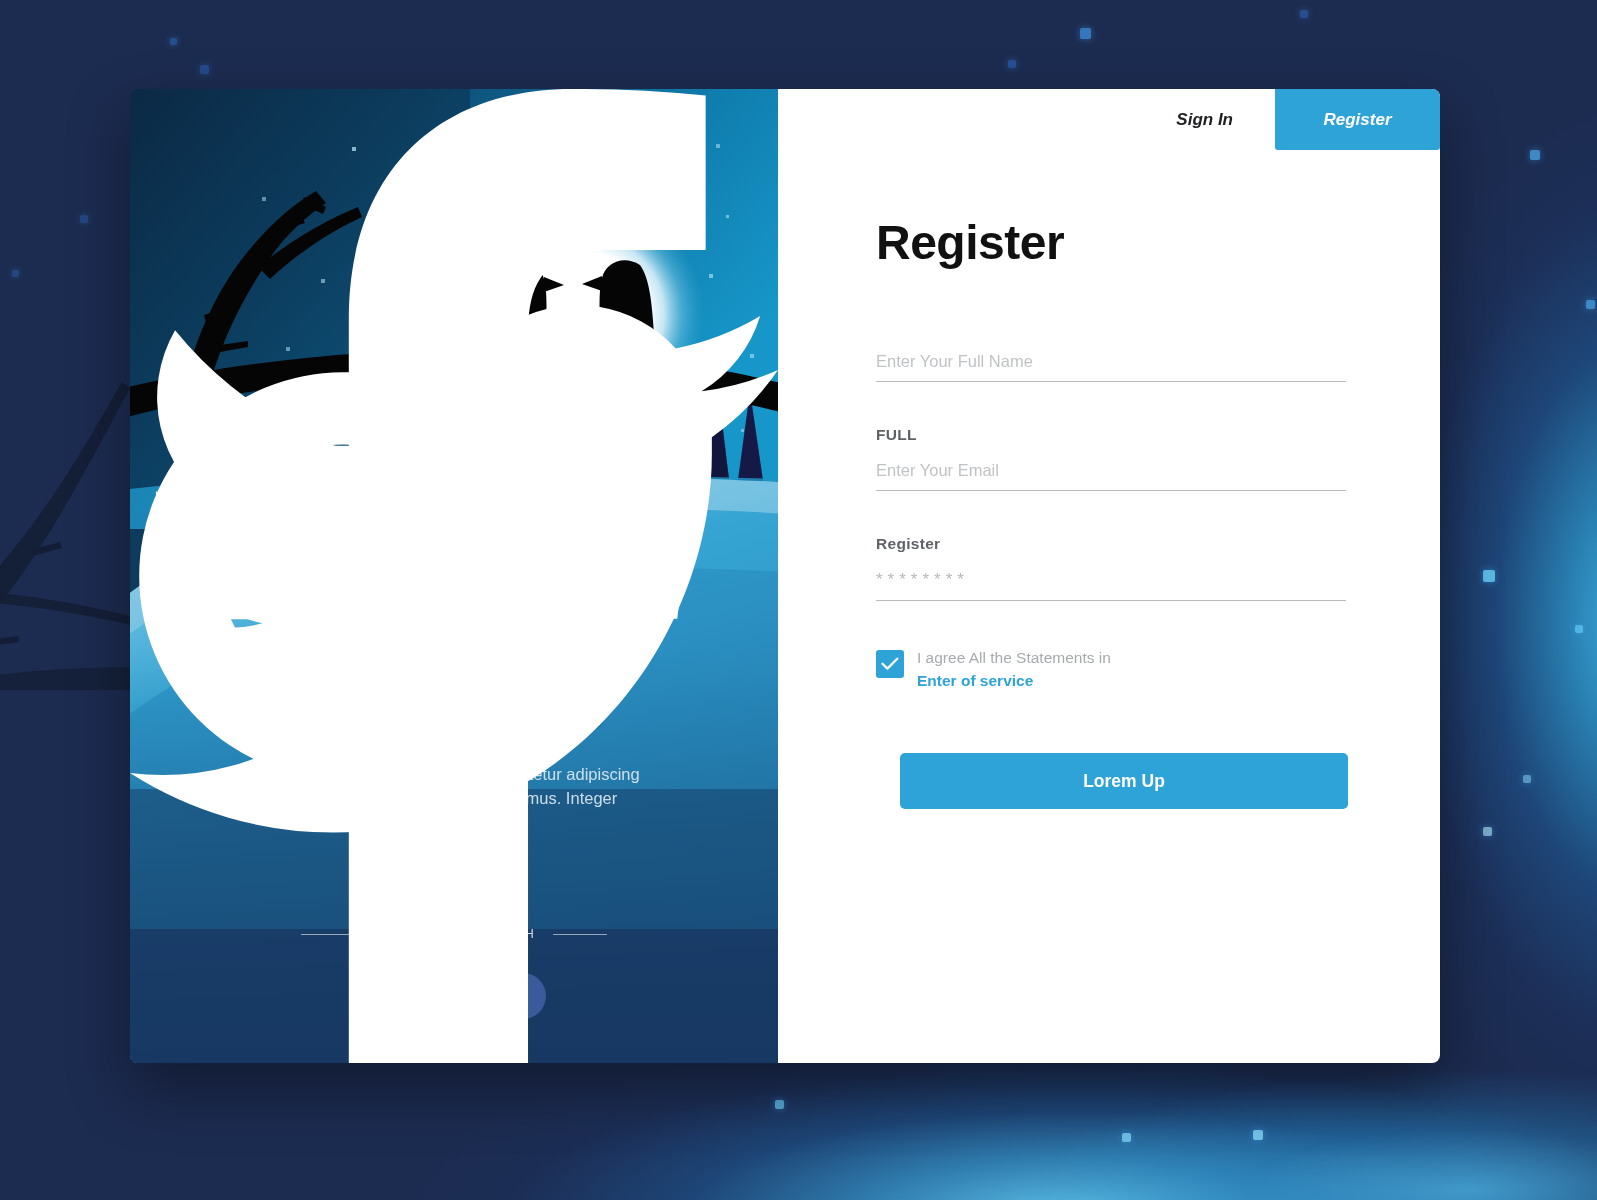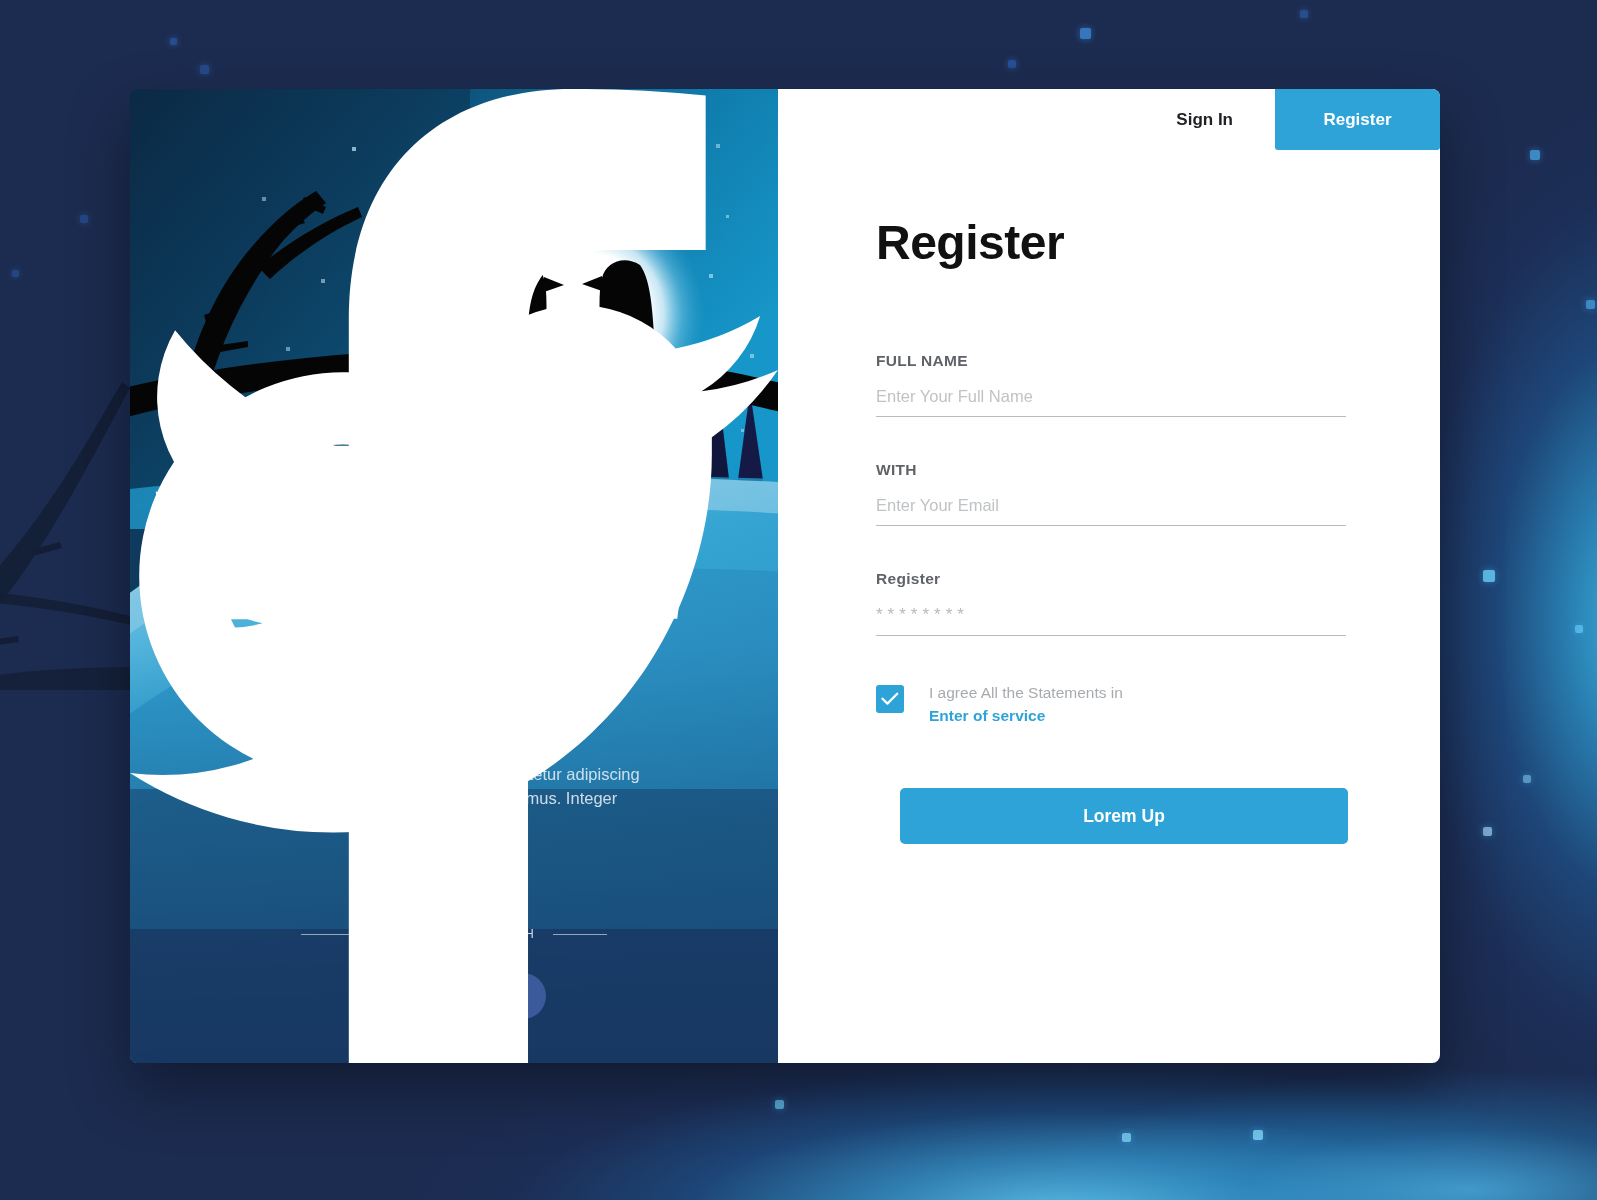--- a/index.html
+++ b/index.html
@@ -166,20 +166,21 @@
     background: #ffffff;
     height: 100%;
   }
 
   #tabs {
     position: absolute;
     top: 0; right: 0;
     display: flex;
     align-items: stretch;
     height: 61px;
+    font-style: italic;
   }
   .tab {
     display: flex; align-items: center; justify-content: center;
     font-size: 17px;
     font-weight: bold;
     cursor: pointer;
     user-select: none;
   }
   .tab-inactive {
     color: #202124;
@@ -236,21 +237,21 @@
   #input-password {
     letter-spacing: 5px;
     color: #b6b9bc;
     font-size: 17px;
   }
 
   #agree-row {
     margin-top: 47px;
     display: flex;
     align-items: flex-start;
-    gap: 25px;
+    gap: 13px;
   }
   #agree-checkbox {
     width: 28px; height: 28px;
     flex: 0 0 28px;
     background: #2ea3d8;
     border-radius: 3px;
     display: flex; align-items: center; justify-content: center;
     cursor: pointer;
     margin-top: 2px;
   }
@@ -523,26 +524,25 @@
       <div id="tabs">
         <div class="tab tab-inactive">Sign In</div>
         <div class="tab tab-active">Register</div>
       </div>
 
       <div id="form">
 
         <h1 id="form-title">Register</h1>
 
         <div class="field" id="field-fullname">
-          <div class="field-label">FULL NAME</div>
           <input class="field-input" id="input-fullname" type="text" placeholder="Enter Your Full Name" style="">
         </div>
 
         <div class="field" id="field-email">
-          <div class="field-label">WITH</div>
+          <div class="field-label">FULL</div>
           <input class="field-input" id="input-email" type="text" placeholder="Enter Your Email" style="">
         </div>
 
         <div class="field" id="field-password">
           <div class="field-label">Register</div>
           <input class="field-input" id="input-password" type="text" value="********" style="">
         </div>
 
         <div id="agree-row">
           <div id="agree-checkbox">

